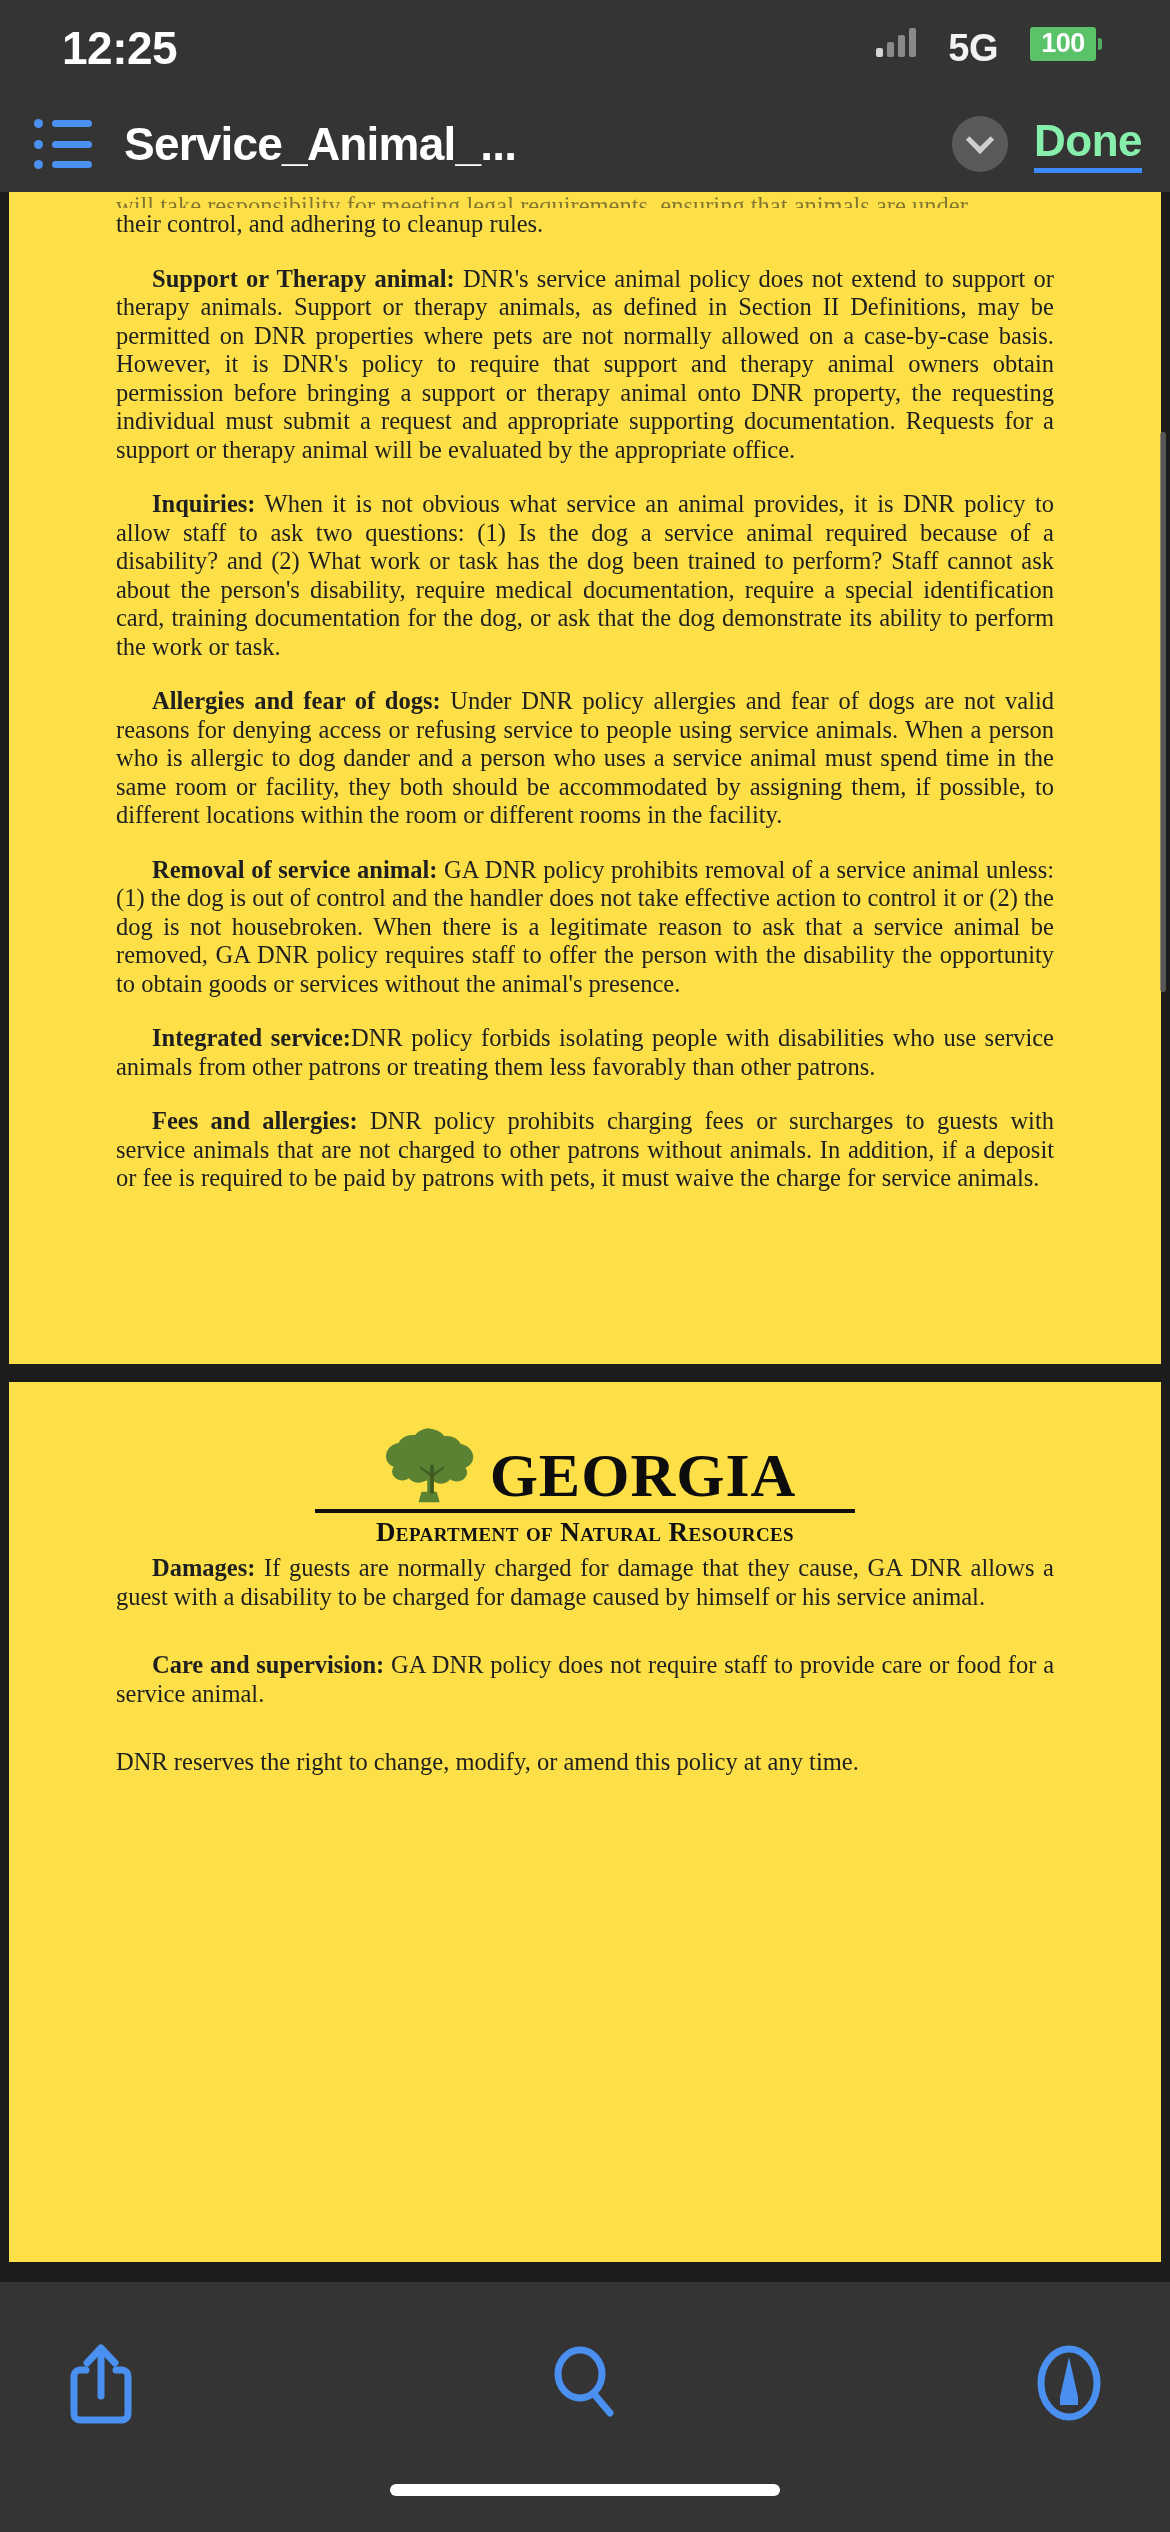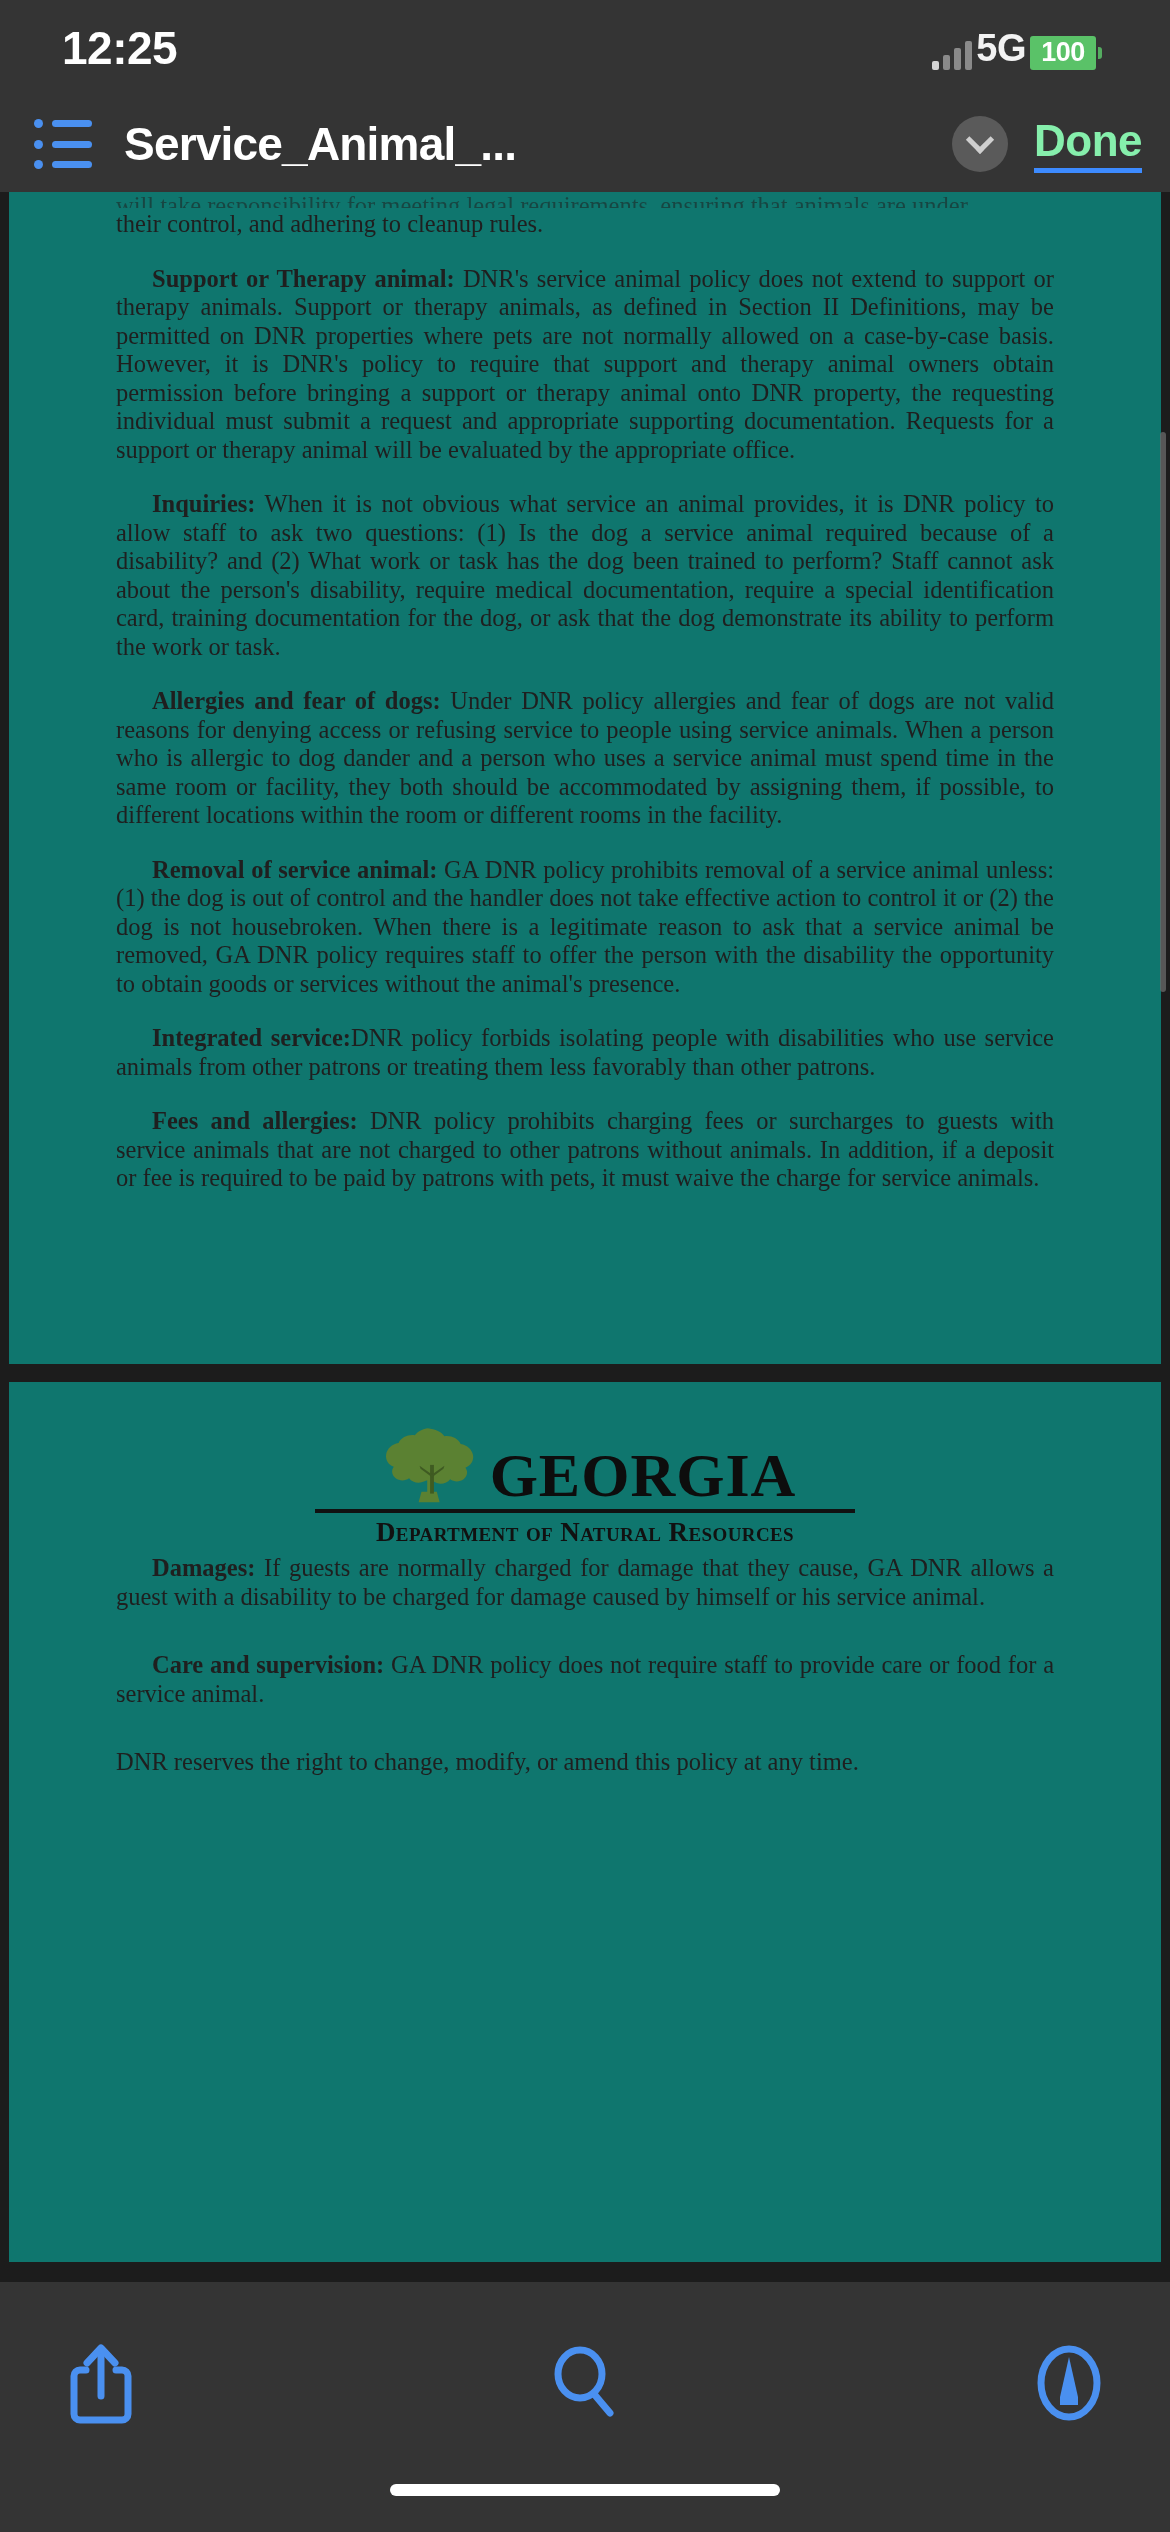--- a/index.html
+++ b/index.html
@@ -11,21 +11,21 @@
   }
   #app { position:relative; width:1170px; height:2532px; background:#343434; }
 
   
   .statusbar {
     position:absolute; top:0; left:0; width:1170px; height:96px;
     display:flex; align-items:center; justify-content:space-between;
     padding:0 68px 0 62px; color:#fff;
   }
   .status-time { font-size:46px; font-weight:bold; letter-spacing:-0.5px; }
-  .status-right { display:flex; align-items:flex-end; gap:4px; }
+  .status-right { display:flex; align-items:flex-start; gap:32px; }
   .signal { display:flex; align-items:flex-end; gap:4px; height:30px; }
   .signal i { display:block; width:7px; background:#8a8a8a; border-radius:2px; }
   .signal i:nth-child(1){ height:9px; background:#d4d4d4;}
   .signal i:nth-child(2){ height:15px;}
   .signal i:nth-child(3){ height:22px;}
   .signal i:nth-child(4){ height:29px;}
   .net-label { font-size:38px; font-weight:600; color:#f2f2f2; letter-spacing:-0.5px;}
   .battery { position:relative; display:flex; align-items:center; }
   .battery-body {
     background:#5ac268; border-radius:3px; padding:12px 7px;
@@ -58,21 +58,21 @@
     color:#86efac; font-size:44px; font-weight:bold; flex:none;
     border-bottom:5px solid #3d8bff; padding-bottom:2px; letter-spacing:-0.5px;
   }
 
   
   .docarea {
     position:absolute; top:192px; left:0; width:1170px; height:2090px;
     background:#1c1c1c; overflow:hidden;
   }
   .page {
-    background:#0f766e; width:1152px; margin:0 auto; position:relative;
+    background:#fde047; width:1152px; margin:0 auto; position:relative;
     color:#1a1a1a; font-family:"Liberation Serif", serif;
   }
   .page-inner { padding:0 107px; }
   .page1 { height:1172px; overflow:hidden; padding-top:0; }
   .page-gap { height:18px; background:#1c1c1c; }
   .page2 { height:880px; overflow:hidden; }
 
   p.body {
     font-size:24.5px; line-height:28.5px; text-align:justify;
     margin:0 0 26px 0; color:#1f1f1f;

